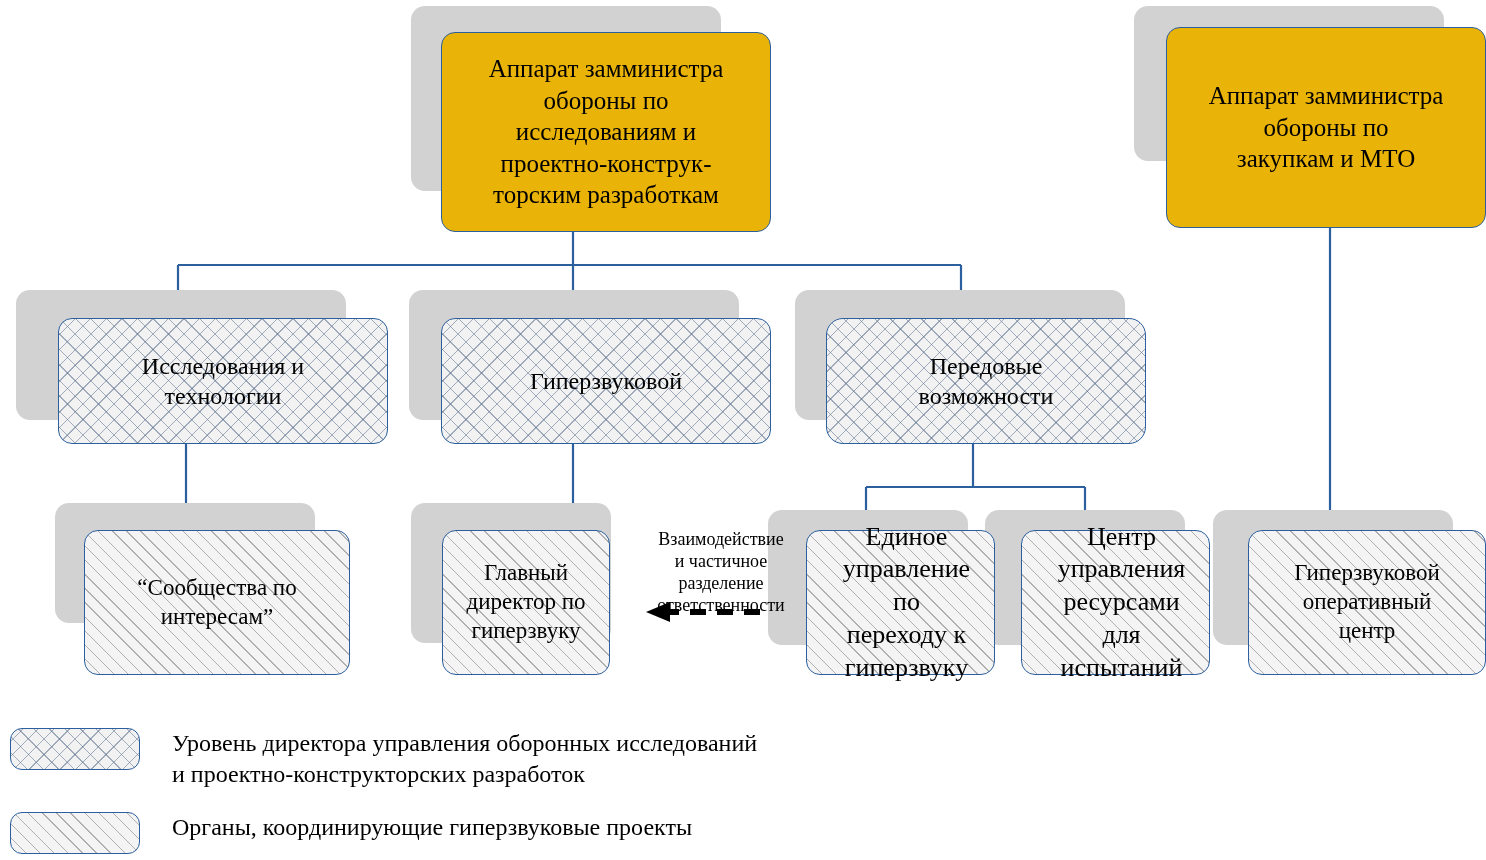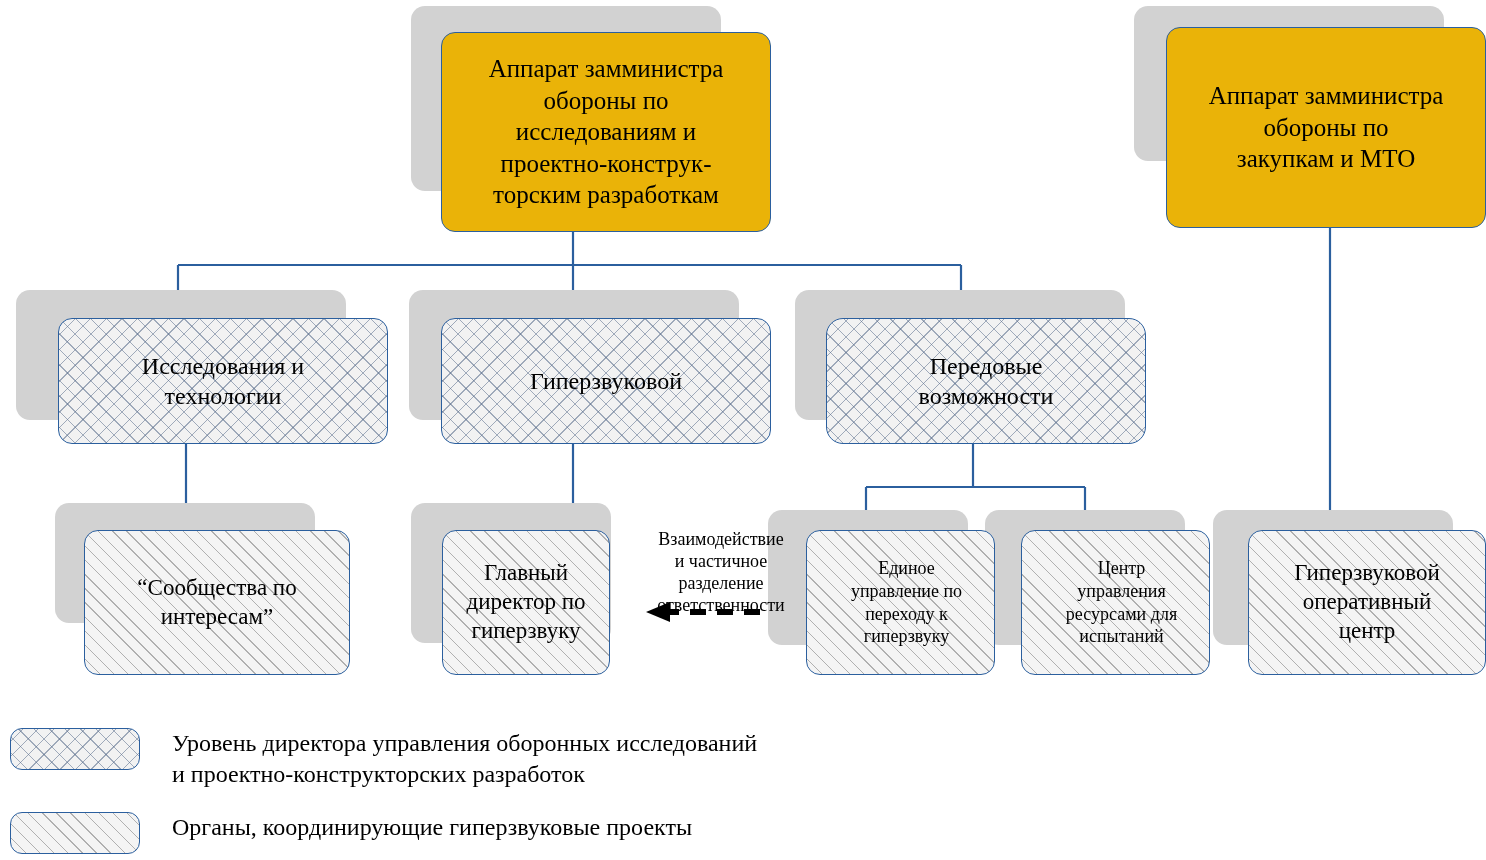--- a/index.html
+++ b/index.html
@@ -58,21 +58,21 @@
   }
   
   .fill-diag {
     background-color: #f4f4f4;
     background-image:
       repeating-linear-gradient(45deg, rgba(120,120,120,0.55) 0 1px, transparent 1px 10px);
   }
   .lvl1 { font-size: 25px; }
   .lvl2 { font-size: 24px; }
   .lvl3 { font-size: 23px; }
-  .lvl3-small { font-size: 18px; padding-left: 12px; }
+  .lvl3-small { font-size: 26px; padding-left: 12px; }
 
   .interact-note {
     position: absolute;
     text-align: center;
     font-size: 18px;
     line-height: 1.22;
     z-index: 4;
     white-space: pre-line;
   }
   .legend-row {

